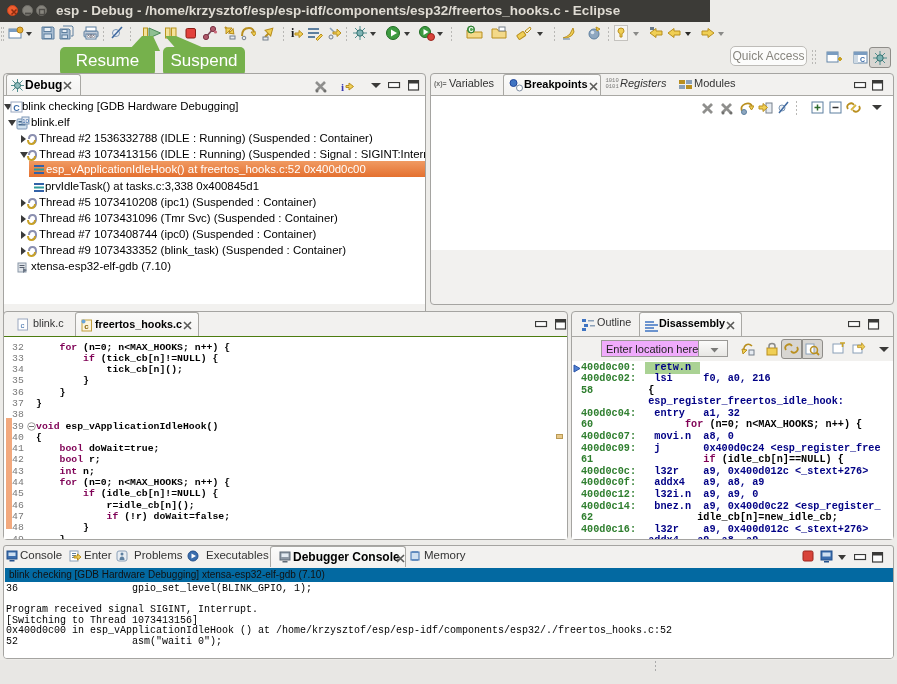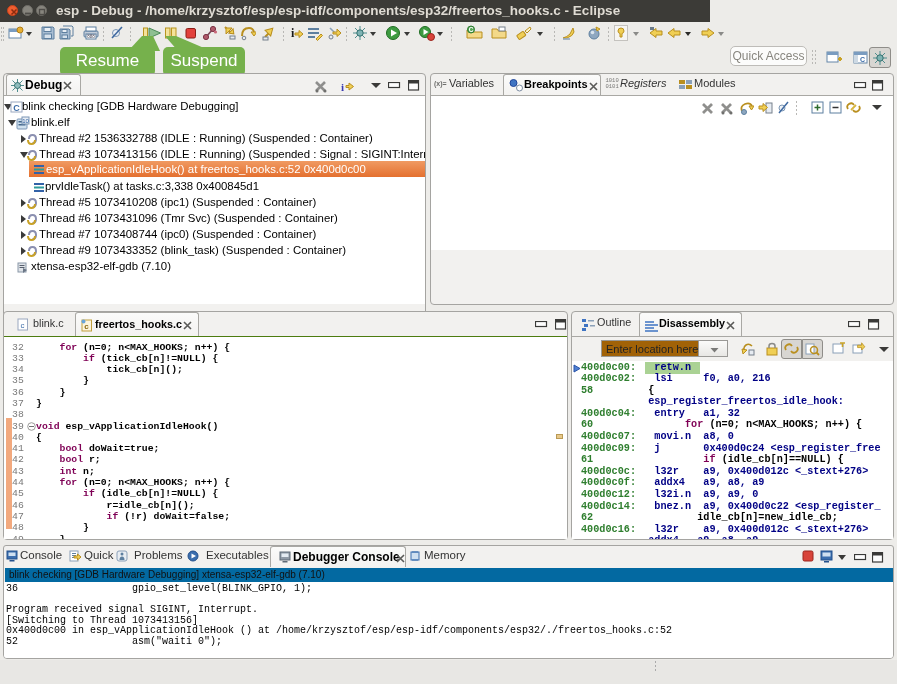--- a/index.html
+++ b/index.html
@@ -560,21 +560,21 @@
   </div>
   <svg class="abs" style="left:276px; top:9px;" width="13" height="7">
       <rect x="0.5" y="0.5" width="11" height="5" fill="#fdfdfd" stroke="#3a3a38" stroke-width="1.2"></rect>
     </svg>
   <svg class="abs" style="left:296px; top:7px;" width="12" height="11">
       <rect x="0.5" y="0.5" width="10" height="9.5" fill="#fdfdfd" stroke="#3a3a38" stroke-width="1.2"></rect>
       <rect x="0.5" y="0.5" width="10" height="3" fill="#3a3a38"></rect>
     </svg>
   <div class="content" style="left:0px; top:24px; width:321px; height:203px; border-top:1px solid #a9a8a4;">
     <div style="position:absolute; left:0; top:0; width:321px; height:24px; background:#f2f1ef;">
-      <div class="abs" style="left:29px; top:3px; width:98px; height:17px; background:#a16207; border:1px solid #9a9996; font-size:11px; color:#222; padding:2px 0 0 4px; white-space:nowrap; overflow:hidden;">Enter location here</div>
+      <div class="abs" style="left:29px; top:3px; width:98px; height:17px; background:#f0abfc; border:1px solid #9a9996; font-size:11px; color:#222; padding:2px 0 0 4px; white-space:nowrap; overflow:hidden;">Enter location here</div>
       <div class="abs" style="left:127px; top:3px; width:29px; height:17px; background:linear-gradient(#fbfbfa,#e8e7e4); border:1px solid #9a9996; border-left:none;"></div>
       <svg class="abs" style="left:138px; top:11px;" width="9" height="5">
           <polygon points="0.5,0 8.5,0 4.5,4.5" fill="#7a7a78"></polygon>
         </svg>
       <svg class="abs" style="left:169px; top:5px;" width="14" height="14">
           <path d="M11 4 Q8 1 5 3 Q2 5 3 9" fill="none" stroke="#b98f1f" stroke-width="1.6"></path>
           <polygon points="1,7 6,8 2,12" fill="#f0cf55" stroke="#b98f1f"></polygon>
           <rect x="8" y="8" width="5" height="5" fill="#e7ecf2" stroke="#76808c"></rect>
         </svg>
       <svg class="abs" style="left:193px; top:5px;" width="14" height="14">
@@ -620,21 +620,21 @@
           <rect x="3.5" y="10" width="5" height="1.5" fill="#23508c"></rect>
         </svg>
       <span class="tname" style="left:16px;">Console</span>
       </div>
     <div class="tab" style="left:61px; width:49px;">
       <svg class="abs" style="left:3px; top:4px;" width="13" height="13">
           <rect x="2" y="1" width="8" height="10" fill="#fff" stroke="#8aa0b8"></rect>
           <path d="M4 3.5 h4 M4 5.5 h4 M4 7.5 h3" stroke="#5d7f9f"></path>
           <polygon points="6,6 9.5,6 9.5,4 13,7 9.5,10 9.5,8 6,8" fill="#f0cf55" stroke="#b98f1f"></polygon>
         </svg>
-      <span class="tname" style="left:19px;">Quick</span>
+      <span class="tname" style="left:19px;">Enter</span>
       </div>
     <div class="tab" style="left:110px; width:72px;">
       <svg class="abs" style="left:2px; top:4px;" width="13" height="13">
           <rect x="1" y="1" width="10" height="10" rx="2" fill="#e8edf2" stroke="#8aa0b8"></rect>
           <circle cx="6" cy="4" r="1.5" fill="#5d7f9f"></circle>
           <path d="M3.5 10 q0 -3.5 2.5 -3.5 q2.5 0 2.5 3.5 z" fill="#5d7f9f"></path>
         </svg>
       <span class="tname" style="left:20px;">Problems</span>
       </div>
     <div class="tab" style="left:181px; width:81px;">

